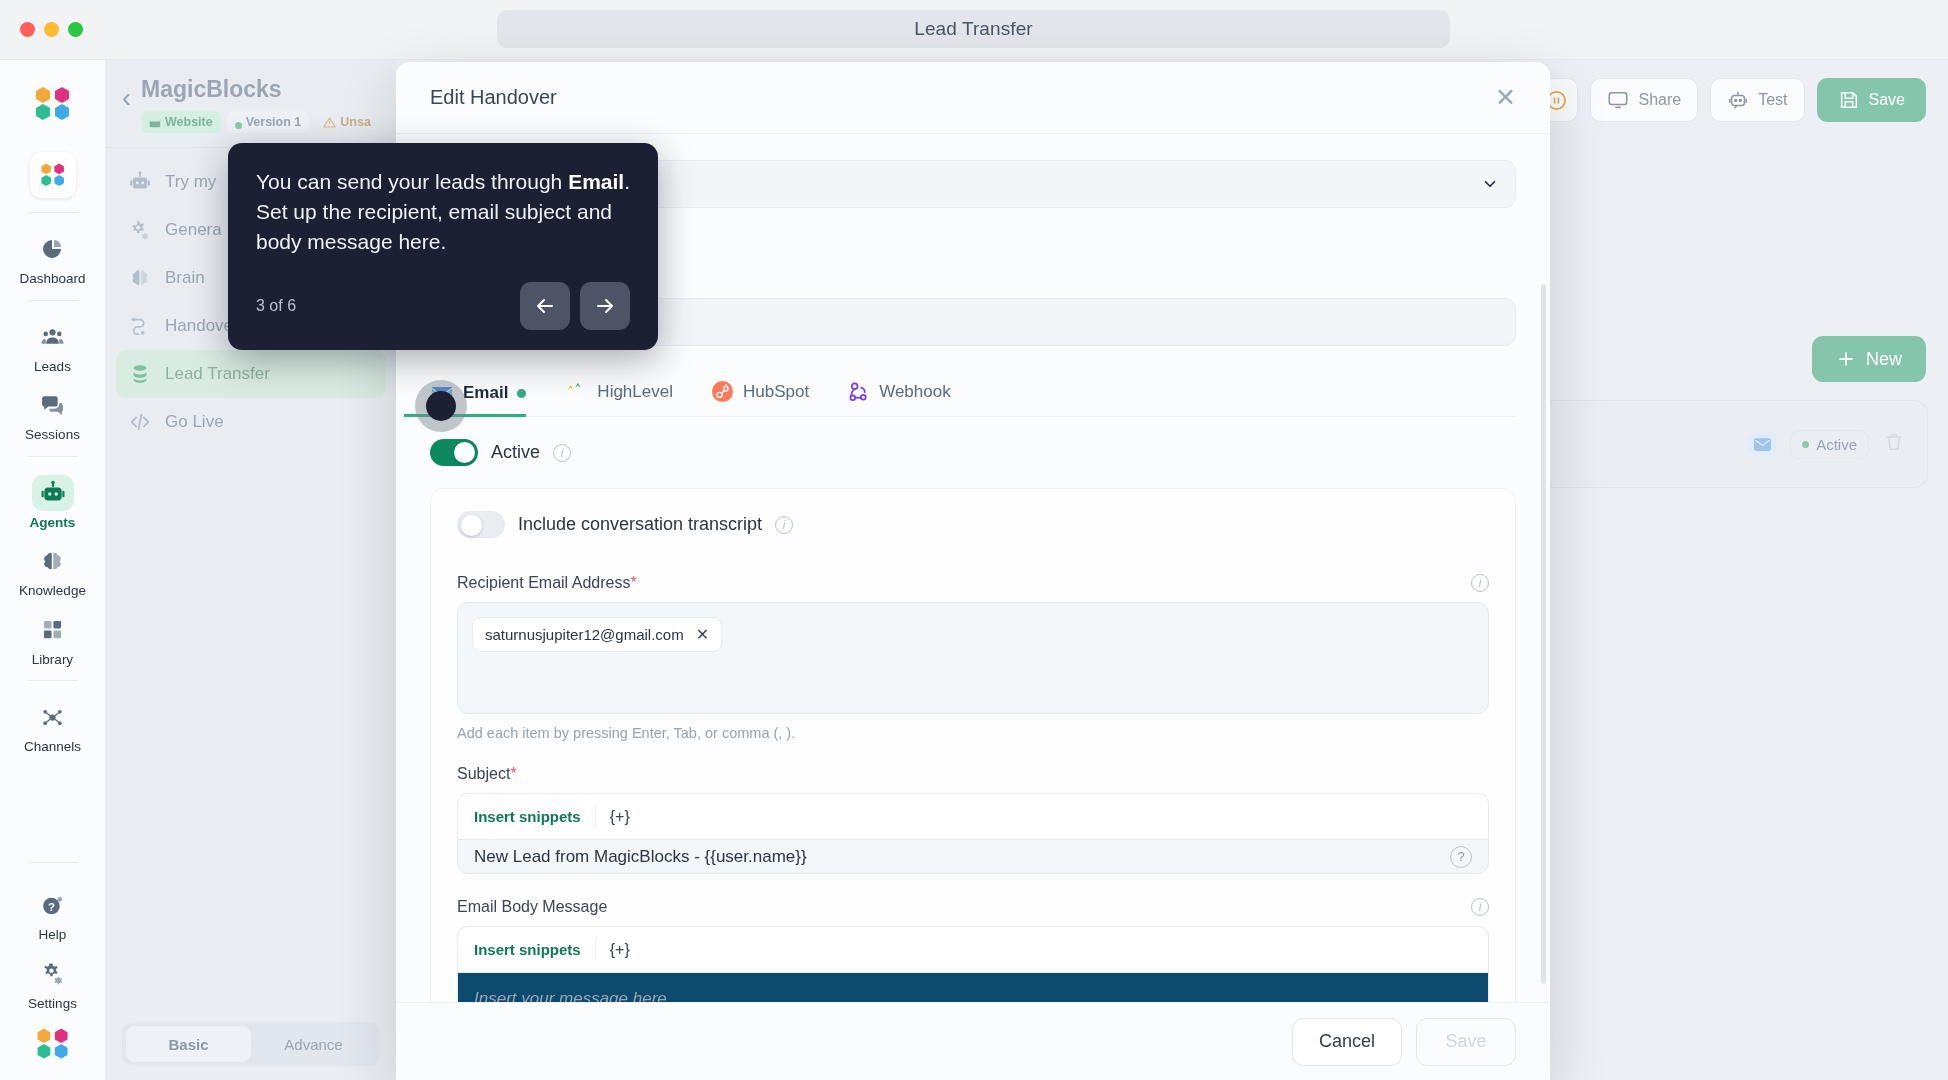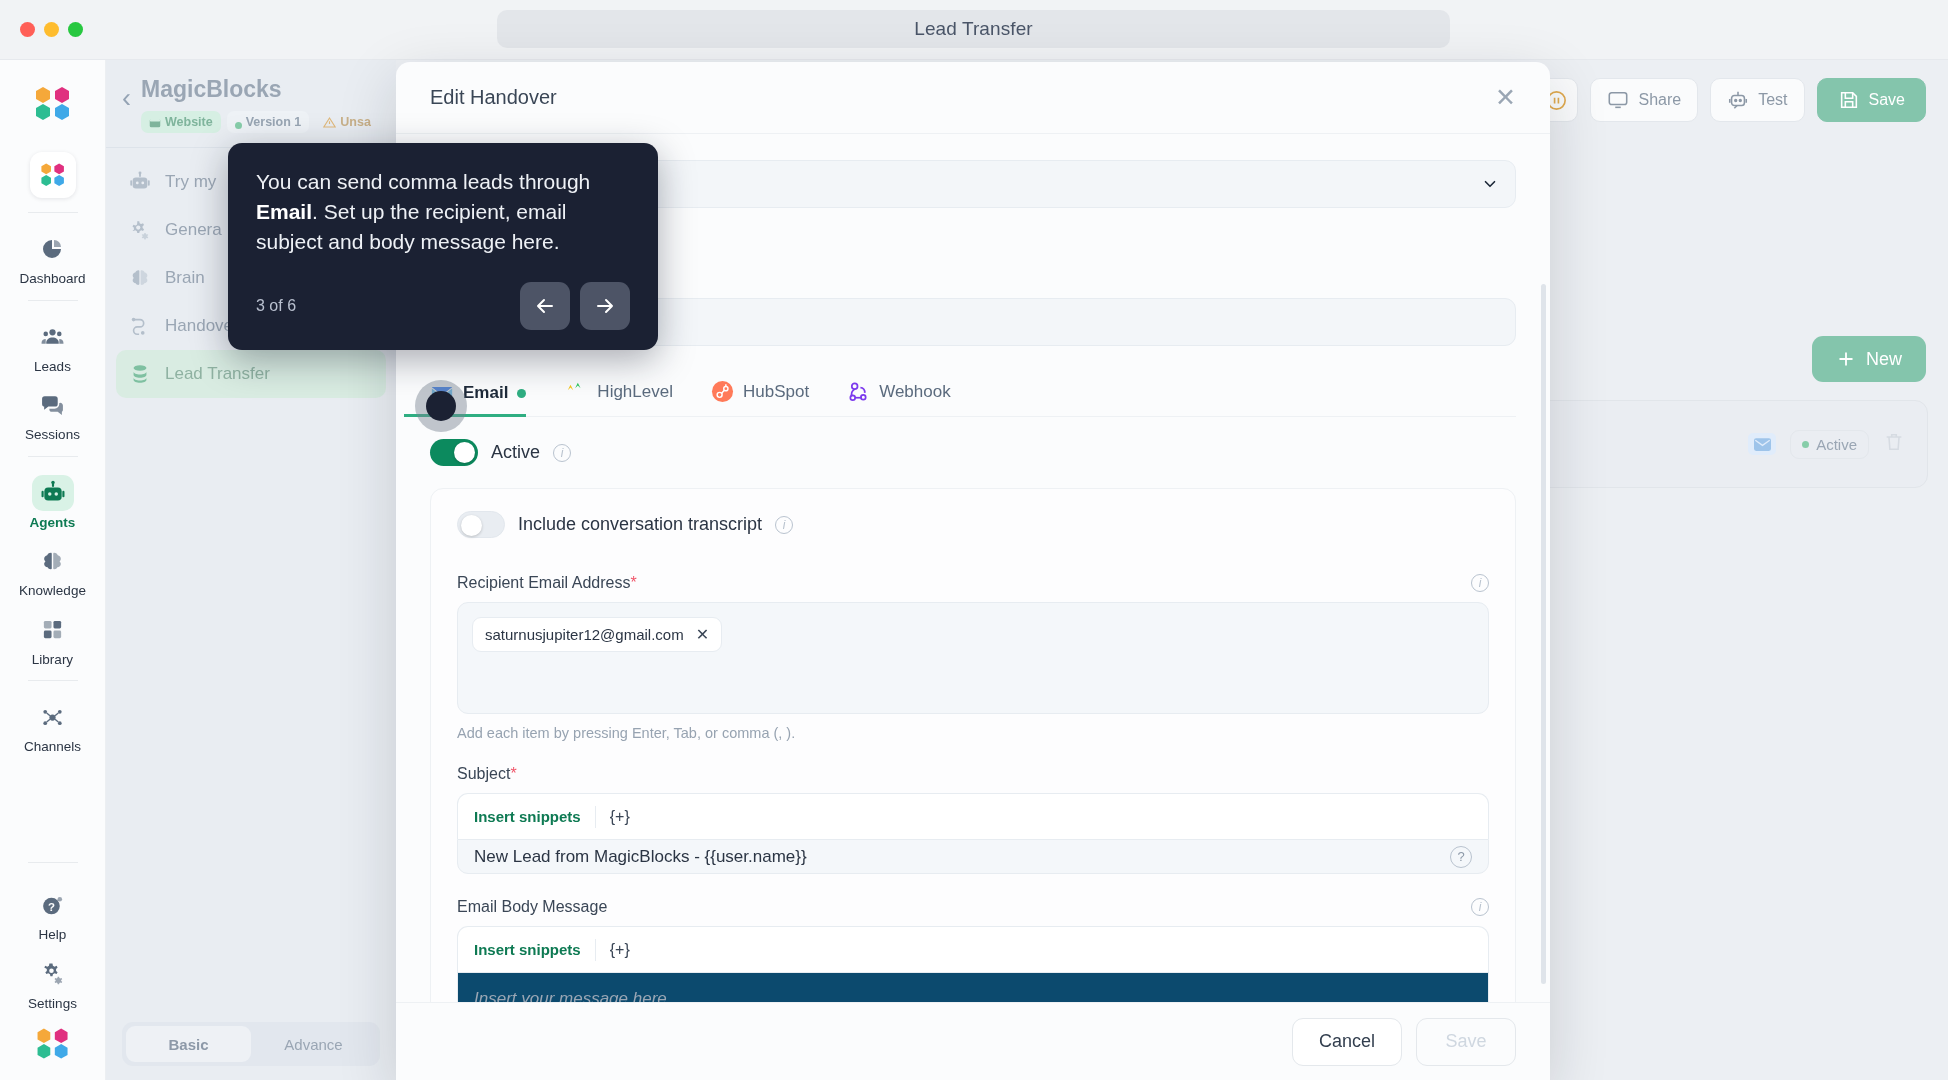--- a/index.html
+++ b/index.html
@@ -484,20 +484,28 @@
     <div class="menu-item active">
       <span class="mi-ico">
         <svg width="22" height="22" viewBox="0 0 24 24" fill="currentColor">
               <ellipse cx="12" cy="5.5" rx="7" ry="3"></ellipse>
               <path d="M5 9.5c0 1.7 3.1 3 7 3s7-1.3 7-3v3.5c0 1.7-3.1 3-7 3s-7-1.3-7-3V9.5z"></path>
               <path d="M5 16c0 1.7 3.1 3 7 3s7-1.3 7-3v2.5c0 1.7-3.1 3-7 3s-7-1.3-7-3V16z"></path>
             </svg>
       </span>
       <span>Lead Transfer</span>
     </div>
+    <div class="menu-item">
+      <span class="mi-ico">
+        <svg width="22" height="22" viewBox="0 0 24 24" fill="none" stroke="currentColor" stroke-width="2" stroke-linecap="round" stroke-linejoin="round">
+              <path d="M8 7 3 12l5 5M16 7l5 5-5 5M13.5 4l-3 16"></path>
+            </svg>
+      </span>
+      <span>Go Live</span>
+    </div>
   </div>
 
   <div class="panel-foot">
     <div class="seg">
       <div class="seg-btn on">Basic</div>
       <div class="seg-btn">Advance</div>
     </div>
   </div>
 </div>
 
@@ -688,21 +696,21 @@
     <div class="scrollbar"></div>
   </div>
 
   <div class="modal-foot">
     <div class="fbtn">Cancel</div>
     <div class="fbtn disabled">Save</div>
   </div>
 </div>
 
 <div class="coach">
-  <div class="coach-text"><span>You can send comma leads through </span><b>Email</b><span>. Set up the recipient, email subject and body message here.</span></div>
+  <div class="coach-text"><span>You can send your leads through </span><b>Email</b><span>. Set up the recipient, email subject and body message here.</span></div>
   <div class="coach-foot">
     <div class="coach-count">3 of 6</div>
     <div class="coach-btns">
       <div class="coach-btn">
         <svg width="24" height="24" viewBox="0 0 24 24" fill="none" stroke="#fff" stroke-width="2" stroke-linecap="round" stroke-linejoin="round">
               <path d="M19 12H5M11 6l-6 6 6 6"></path>
             </svg>
       </div>
       <div class="coach-btn">
         <svg width="24" height="24" viewBox="0 0 24 24" fill="none" stroke="#fff" stroke-width="2" stroke-linecap="round" stroke-linejoin="round">

